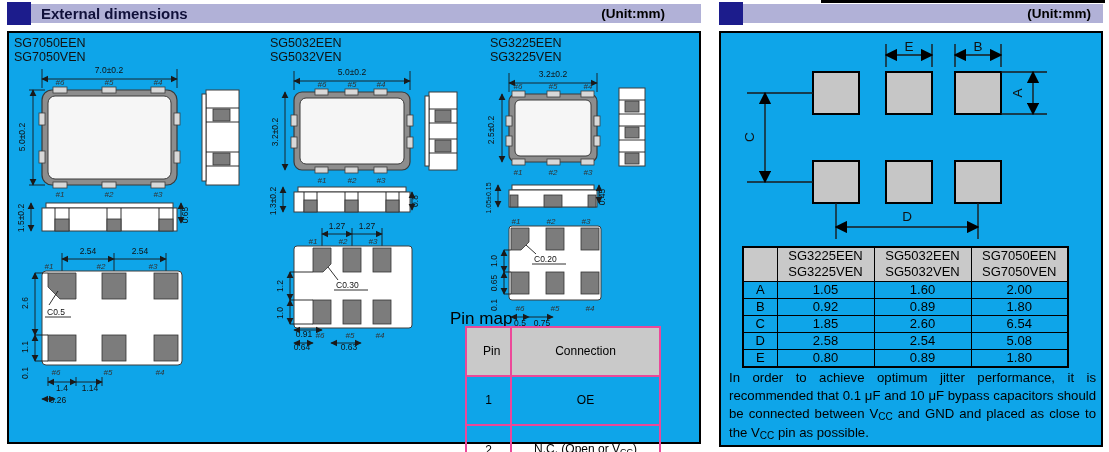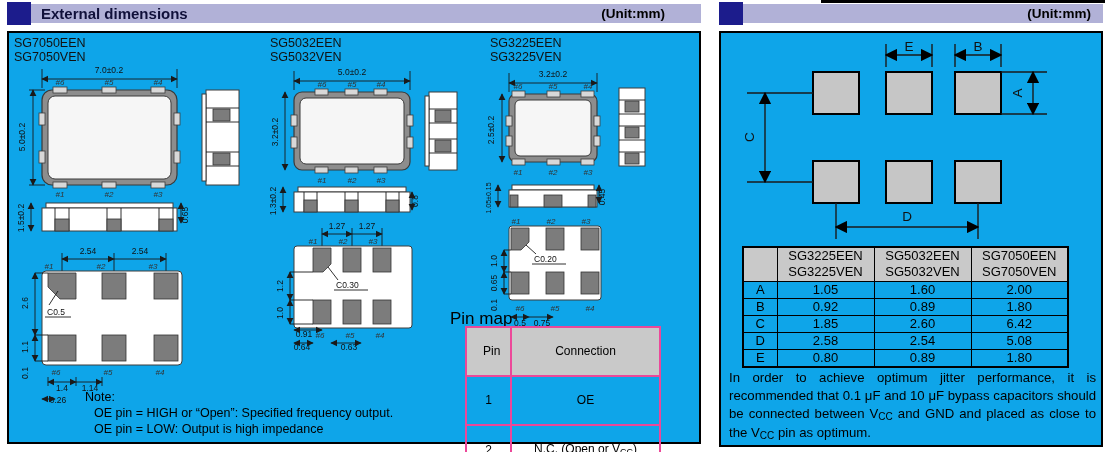--- a/index.html
+++ b/index.html
@@ -391,25 +391,20 @@
           <td>5</td>
           <td><span class="ovl">OUT</span></td>
         </tr>
         <tr>
           <td>6</td>
           <td><span>V</span><span class="sub">CC</span></td>
         </tr>
       </tbody>
     </table>
 
-    <div class="note-left">
-      <div>Note:</div>
-      <div class="nl">OE pin = HIGH or “Open”: Specified frequency output.</div>
-      <div class="nl">OE pin = LOW: Output is high impedance</div>
-    </div>
   </div>
 </section>
 
 <section class="panel right">
   <div class="bar">
     <div class="sq"></div>
     <span class="bar-unit">(Unit:mm)</span>
   </div>
   <div class="panel-body">
 
@@ -487,32 +482,32 @@
         <tr>
           <td>B</td>
           <td>0.92</td>
           <td>0.89</td>
           <td>1.80</td>
         </tr>
         <tr>
           <td>C</td>
           <td>1.85</td>
           <td>2.60</td>
-          <td>6.42</td>
+          <td>6.54</td>
         </tr>
         <tr>
           <td>D</td>
           <td>2.58</td>
           <td>2.54</td>
           <td>5.08</td>
         </tr>
         <tr>
           <td>E</td>
           <td>0.80</td>
           <td>0.89</td>
           <td>1.80</td>
         </tr>
       </tbody>
     </table>
 
-    <p class="fp-note"><span>In order to achieve optimum jitter performance, it is recommended that 0.1 μF and 10 μF bypass capacitors should be connected between V</span><span class="sub">CC</span><span> and GND and placed as close to the V</span><span class="sub">CC</span><span> pin as optimum.</span></p>
+    <p class="fp-note"><span>In order to achieve optimum jitter performance, it is recommended that 0.1 μF and 10 μF bypass capacitors should be connected between V</span><span class="sub">CC</span><span> and GND and placed as close to the V</span><span class="sub">CC</span><span> pin as possible.</span></p>
   </div>
 </section>
 
 </body></html>

